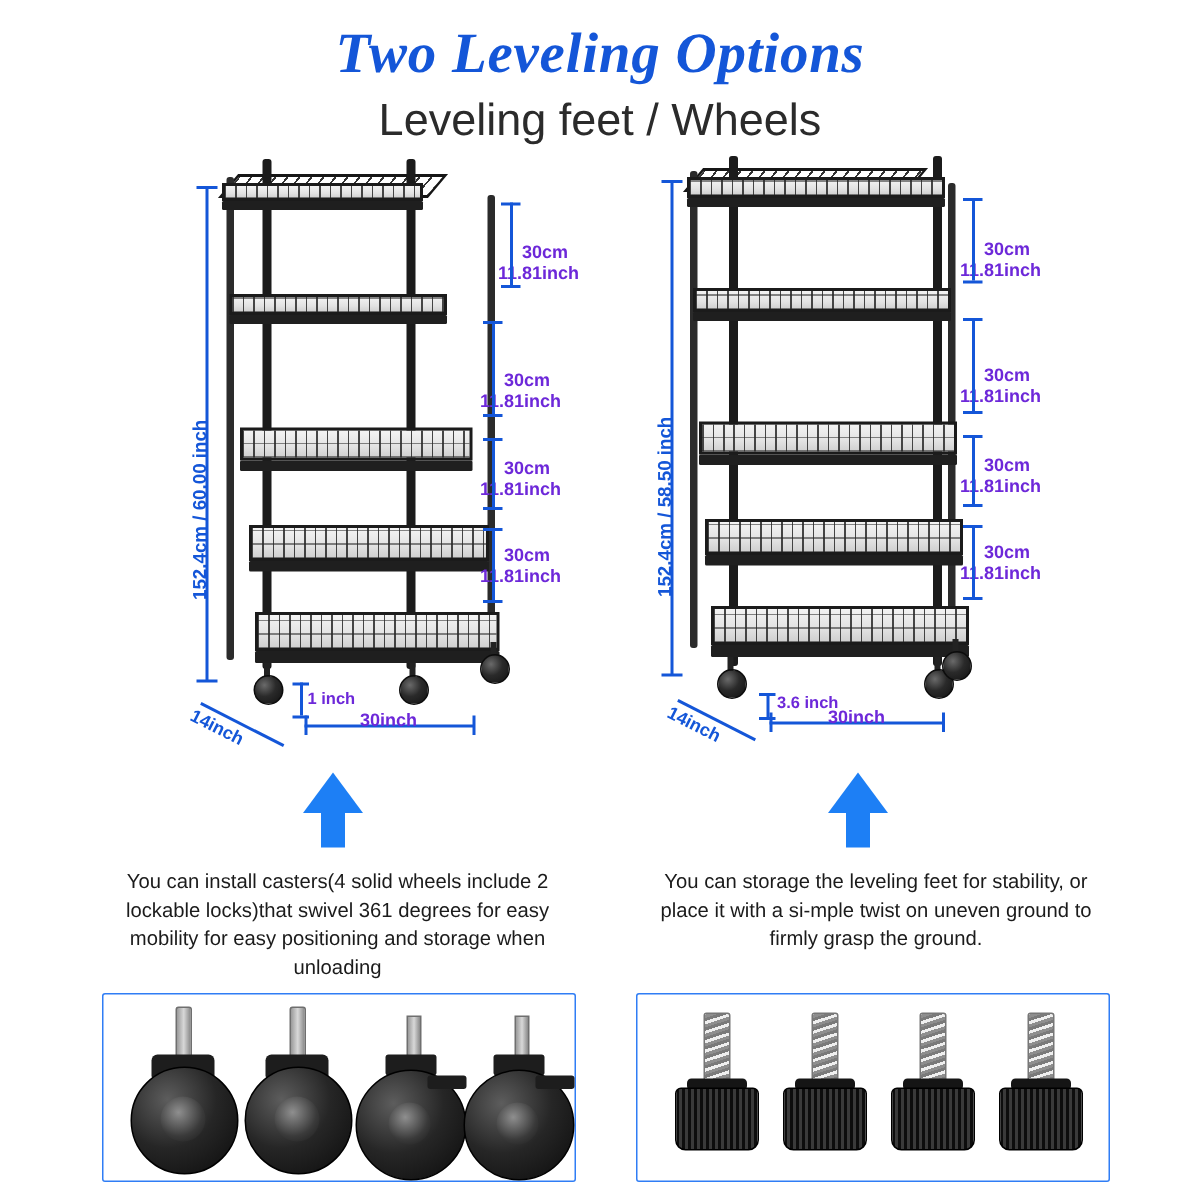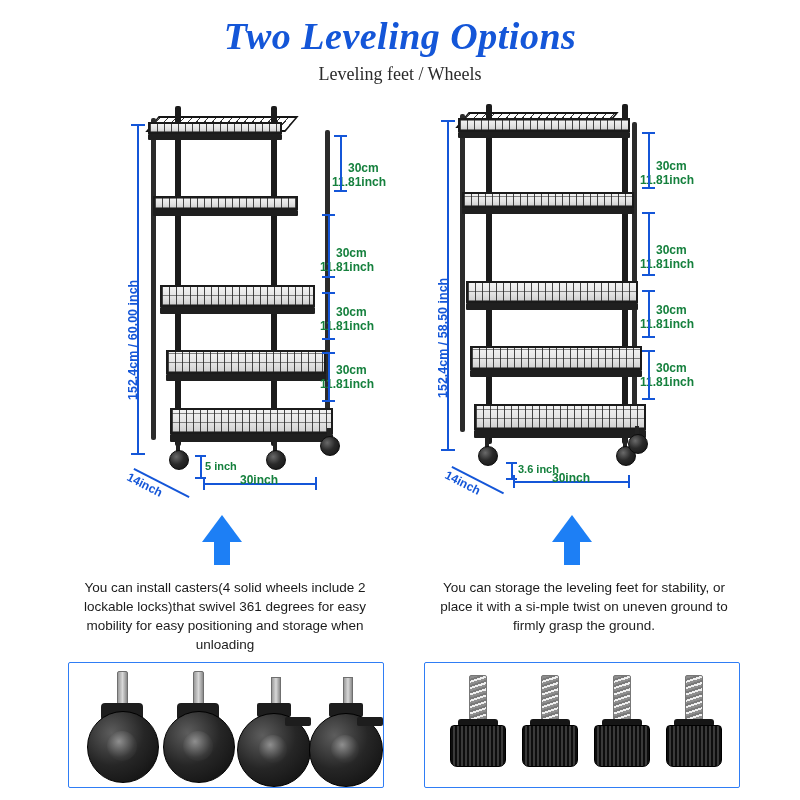--- a/index.html
+++ b/index.html
@@ -11,27 +11,27 @@
     overflow:hidden;
   }
   .title{
     position:absolute;left:0;top:14px;width:800px;text-align:center;
     font-family:"Liberation Serif", serif;
     font-style:italic;font-weight:bold;font-size:38px;color:#1456d8;
     letter-spacing:0.5px;
   }
   .subtitle{
     position:absolute;left:0;top:64px;width:800px;text-align:center;
-    font-family:Liberation Serif, serif;
-    font-size:18px;color:#2b2b2b;
+    font-family:Liberation Sans, sans-serif;
+    font-size:30px;color:#2b2b2b;
   }
 
   
   .dim-label{
-    position:absolute;color:#15803d;font-size:12px;font-weight:bold;
+    position:absolute;color:#6d28d9;font-size:12px;font-weight:bold;
     line-height:13px;white-space:nowrap;
   }
   .dim-label.small{font-size:11px;}
   .vline{position:absolute;background:#1456d8;width:1.5px;}
   .hline{position:absolute;background:#1456d8;height:1.5px;}
   .rot-label{
     position:absolute;color:#1456d8;font-size:12.5px;font-weight:bold;
     transform-origin:left top;transform:rotate(-90deg);white-space:nowrap;
   }
   .diag-label{
@@ -213,21 +213,21 @@
 <div class="vline" style="left:203px;top:477px;height:13px;"></div>
 <div class="vline" style="left:315px;top:477px;height:13px;"></div>
 <div class="dim-label" style="left:240px;top:474px;">30inch</div>
 
 <div class="diag-label" style="left:131px;top:470px;transform:rotate(27deg);">14inch</div>
 <div class="hline" style="left:134px;top:468px;width:62px;transform:rotate(27deg);transform-origin:left center;"></div>
 
 <div class="vline" style="left:200px;top:455px;height:22px;"></div>
 <div class="hline" style="left:195px;top:455px;width:11px;"></div>
 <div class="hline" style="left:195px;top:477px;width:11px;"></div>
-<div class="dim-label small" style="left:205px;top:460px;">5 inch</div>
+<div class="dim-label small" style="left:205px;top:460px;">1 inch</div>
 
 <div class="unit" style="left:400px;top:0;width:400px;height:520px;">
 
   <div class="shelf-top-face" style="left:62px;top:112px;width:150px;height:16px;transform:skewX(-40deg);"></div>
 
   <div class="post" style="left:86px;top:104px;height:340px;"></div>
   <div class="post" style="left:222px;top:104px;height:340px;"></div>
   <div class="post light" style="left:60px;top:114px;height:318px;width:5px;"></div>
   <div class="post light" style="left:232px;top:122px;height:306px;width:5px;"></div>
 

